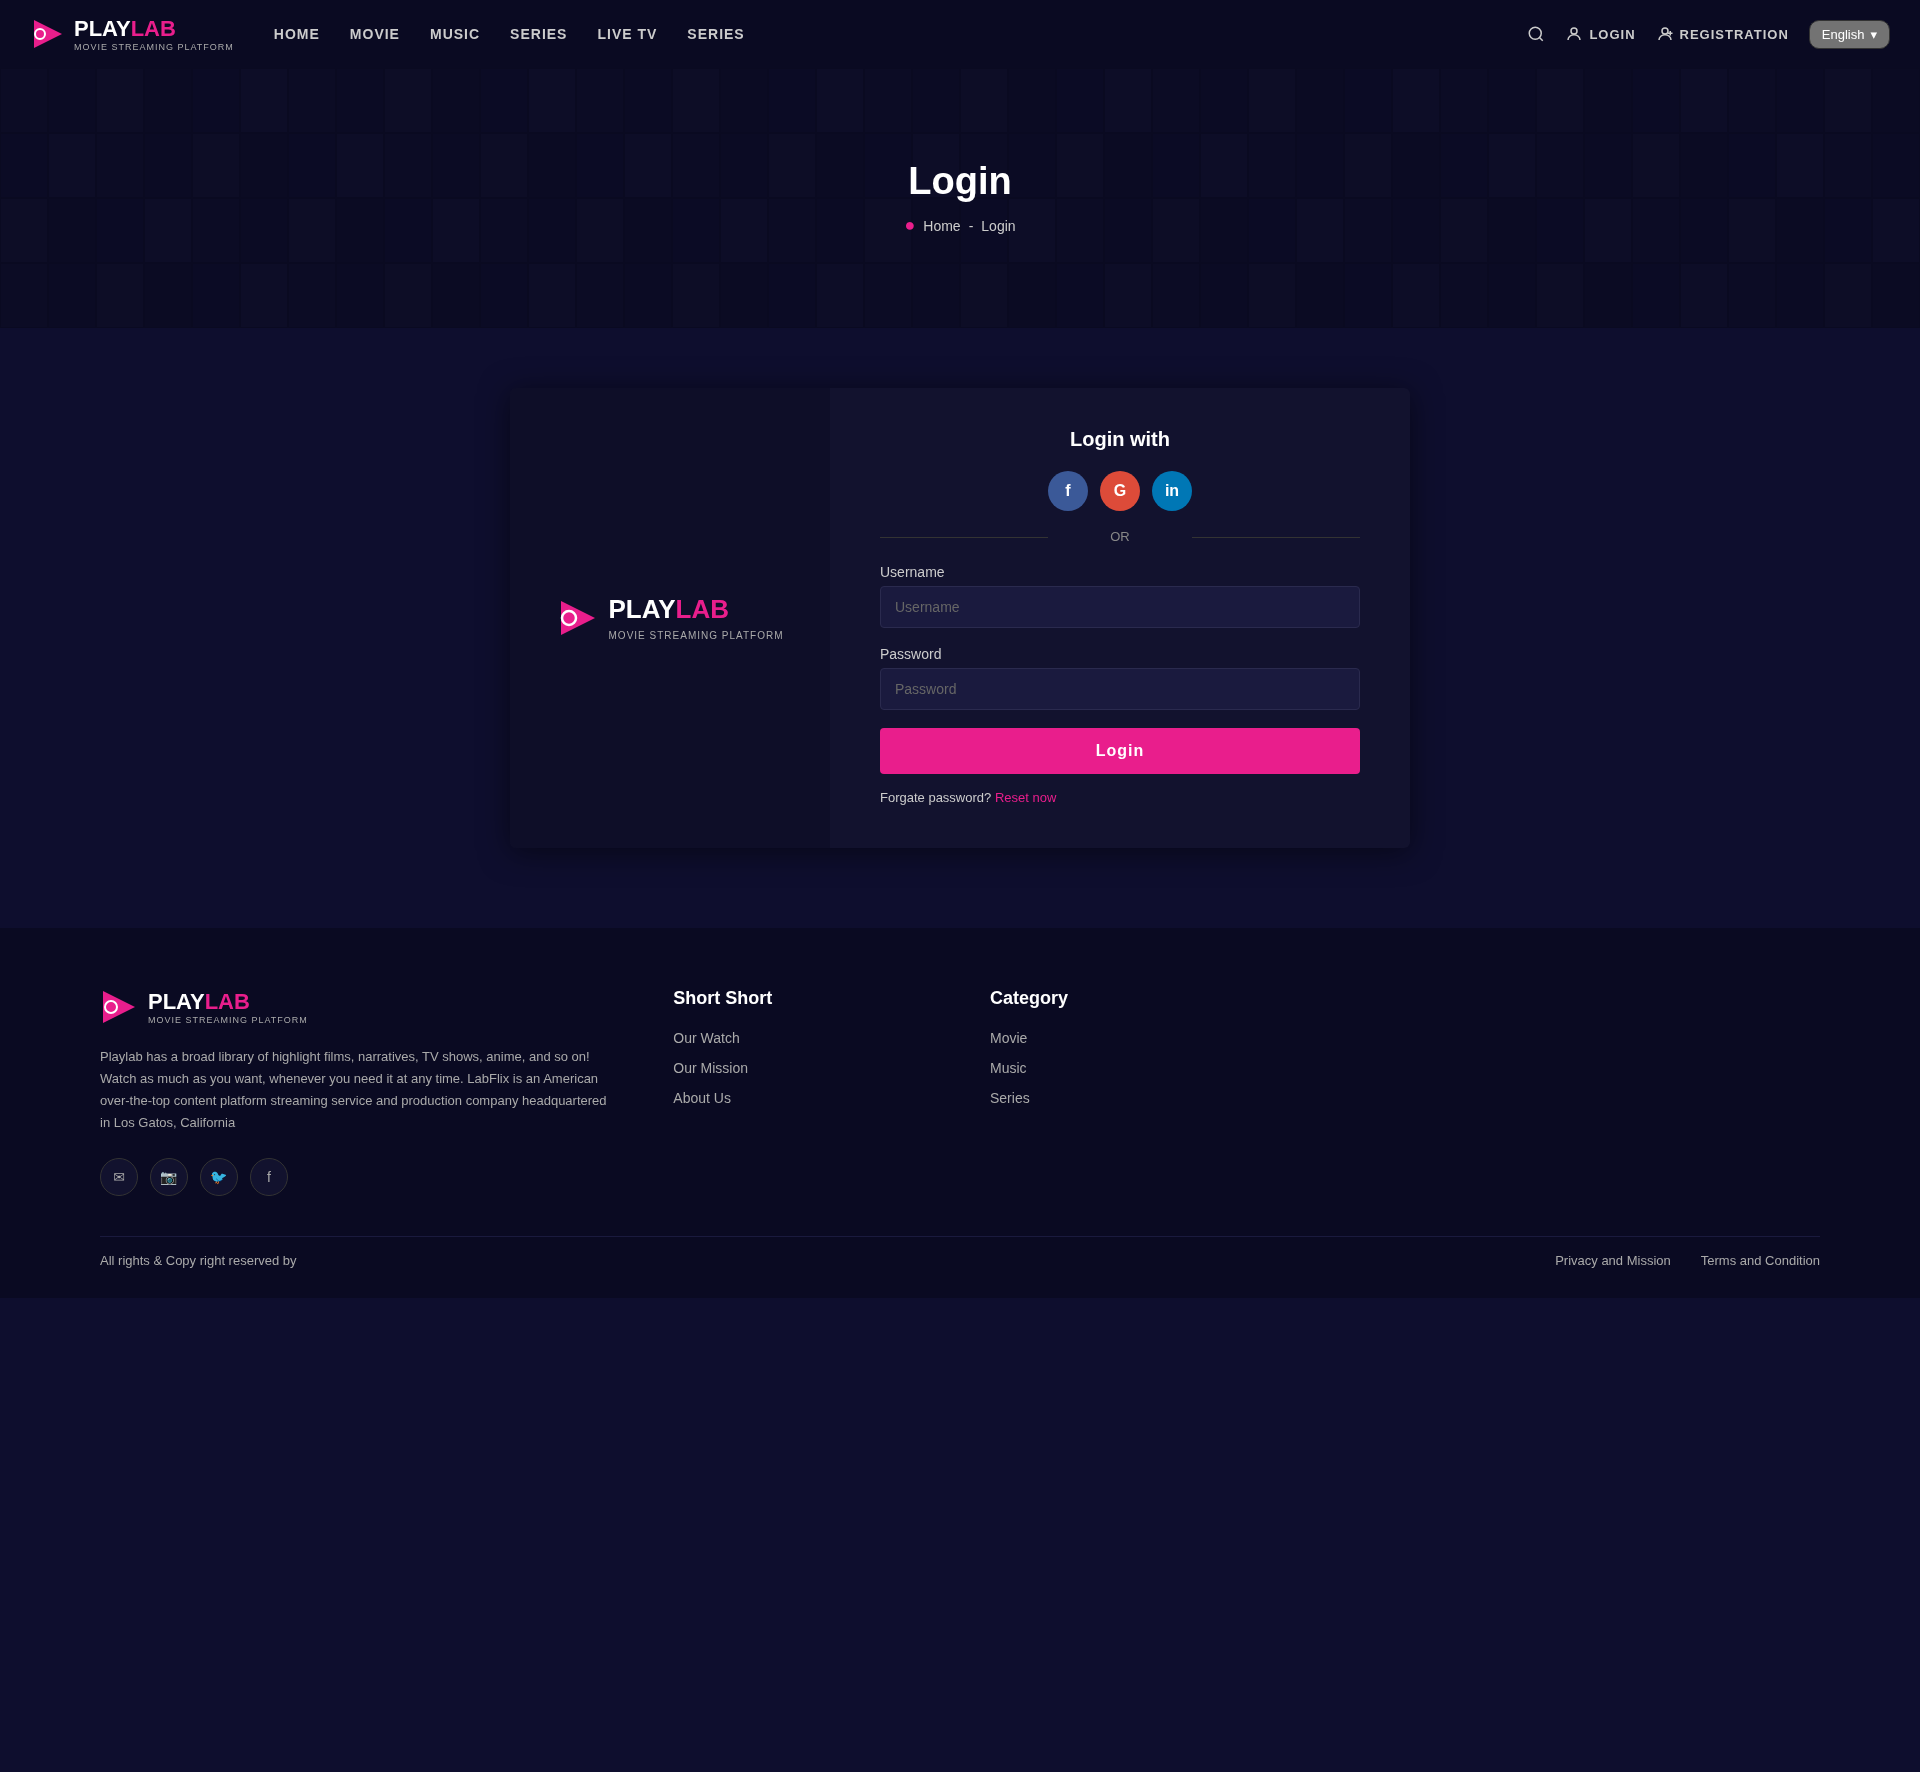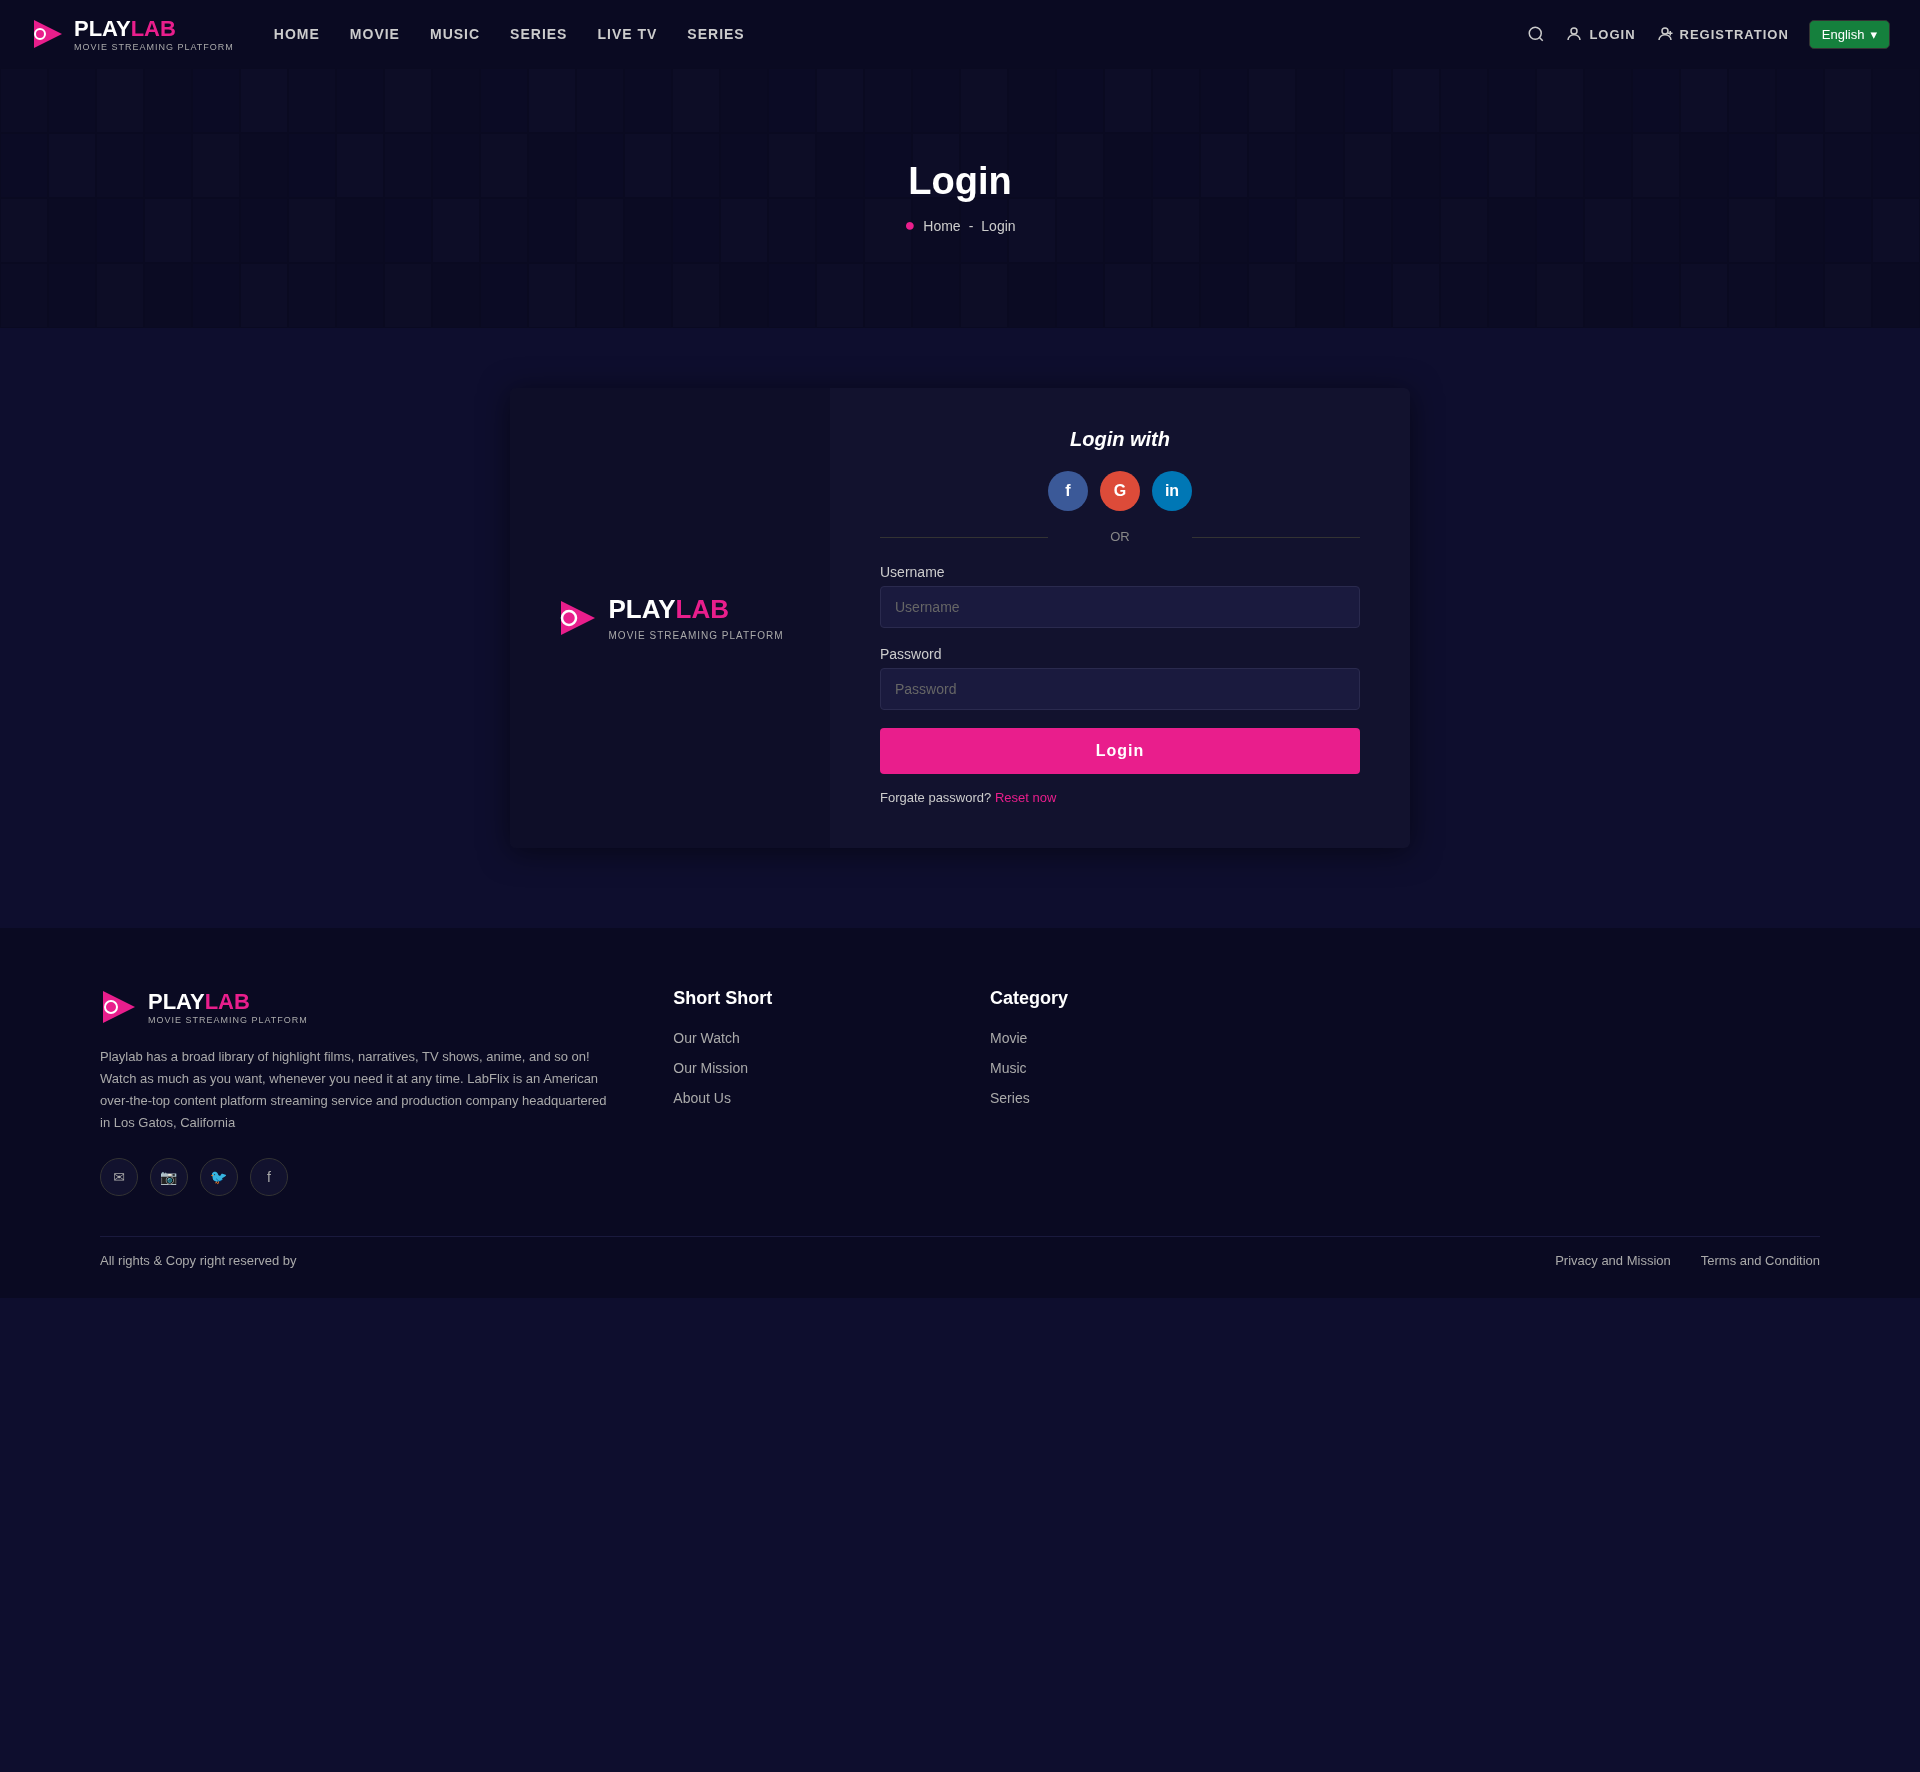--- a/index.html
+++ b/index.html
@@ -51,26 +51,26 @@
       border: none;
       color: #ccc;
       cursor: pointer;
       font-size: 18px;
       display: flex;
       align-items: center;
       gap: 6px;
     }
     .nav-icon-btn span { font-size: 13px; font-weight: 600; letter-spacing: 1px; }
     .nav-lang {
-      background: #15803d;
+      background: #737373;
       border: 1px solid #333;
       color: #fff;
       padding: 6px 12px;
       font-size: 13px;
-      border-radius: 5px;
+      border-radius: 10px;
       cursor: pointer;
       display: flex;
       align-items: center;
       gap: 6px;
     }
 
     
     .hero-banner {
       position: relative;
       height: 260px;
@@ -154,21 +154,20 @@
     .login-right {
       flex: 1;
       padding: 40px 50px;
     }
     .login-with-title {
       font-size: 20px;
       font-weight: 600;
       color: #fff;
       text-align: center;
       margin-bottom: 20px;
-      font-style: italic;
     }
     .social-buttons {
       display: flex;
       justify-content: center;
       gap: 12px;
       margin-bottom: 18px;
     }
     .social-btn {
       width: 40px;
       height: 40px;

